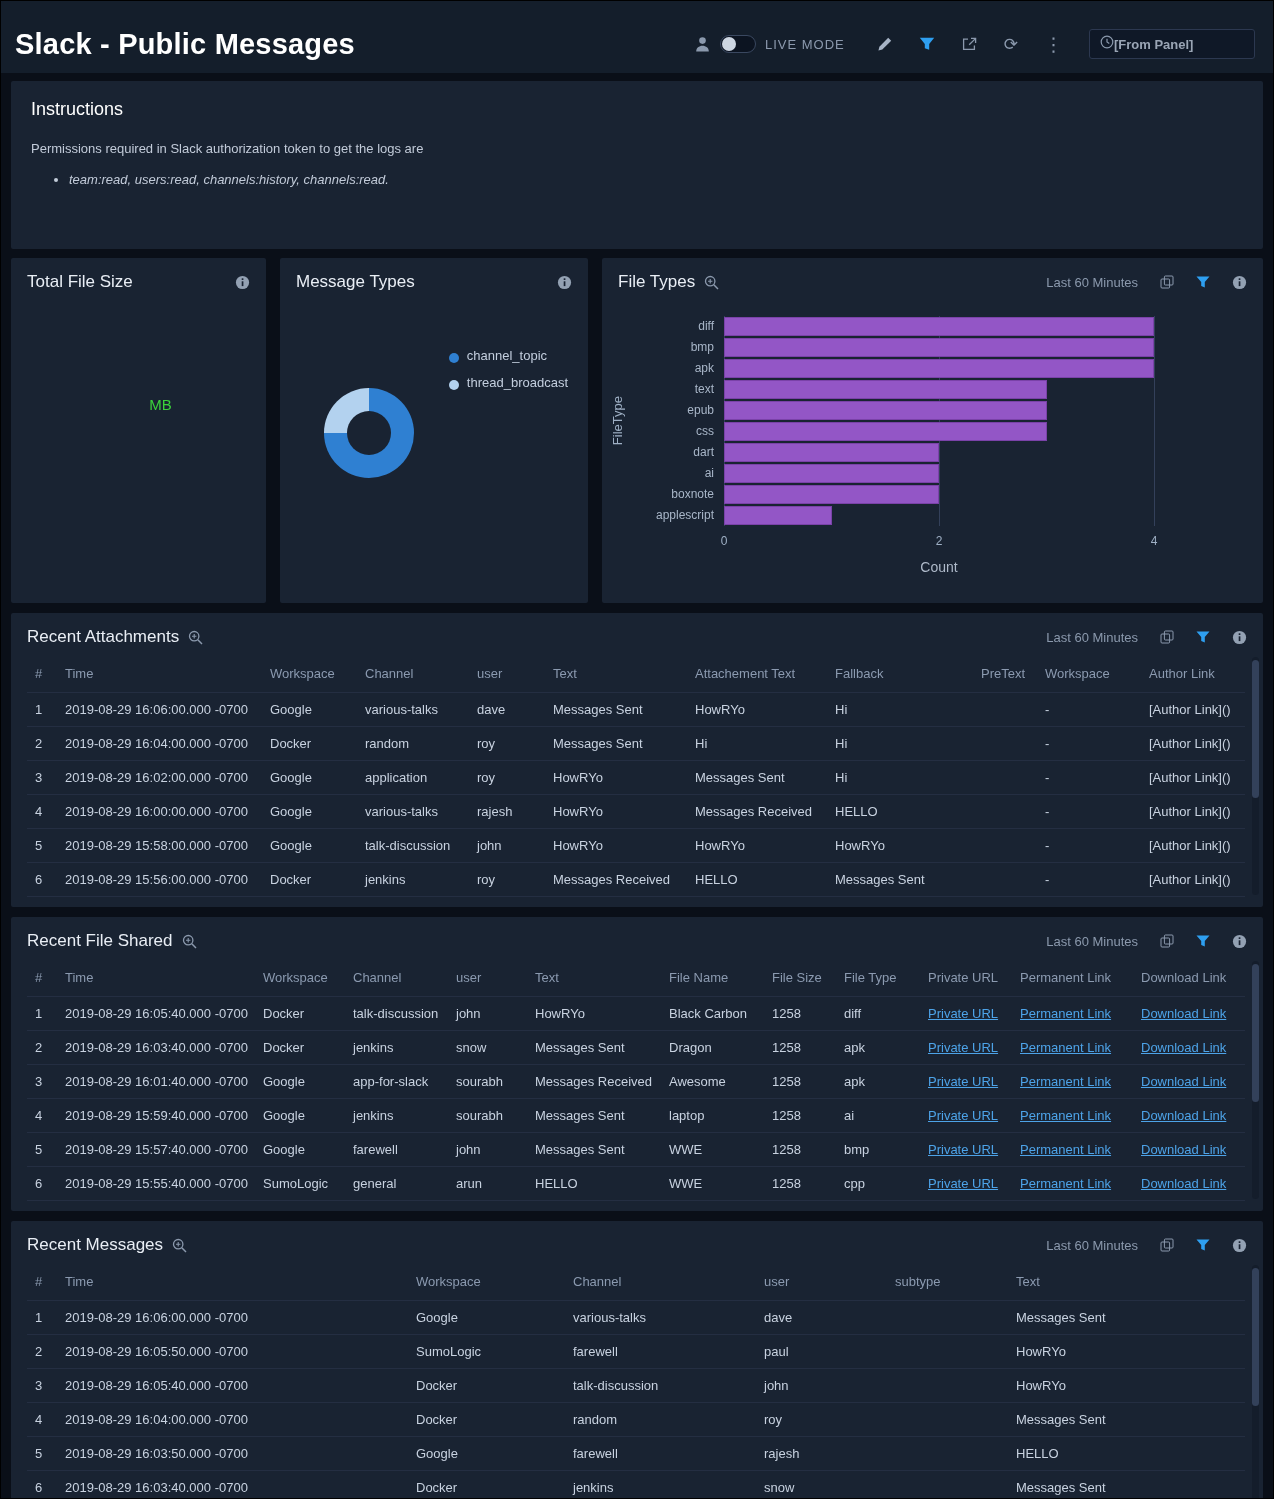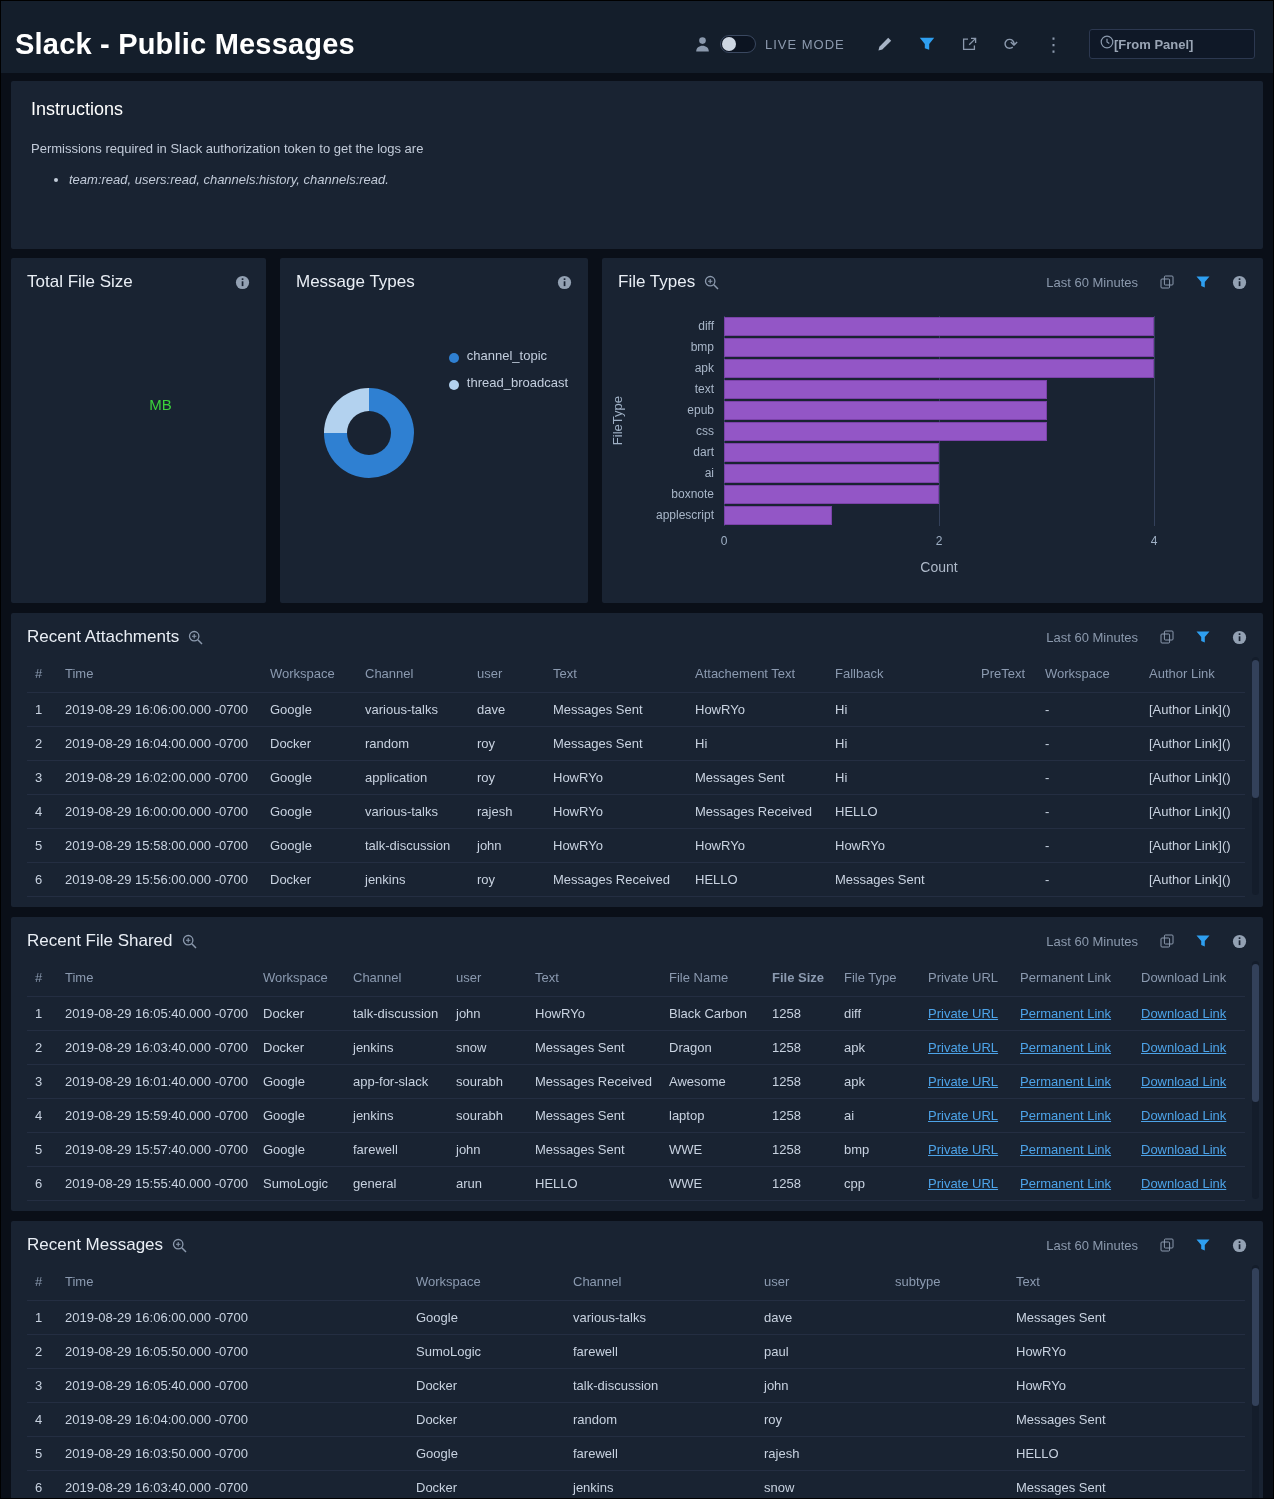--- a/index.html
+++ b/index.html
@@ -445,21 +445,21 @@
       <table class="tbl">
           <thead>
             <tr>
               <th style="width: 30px;">#</th>
               <th style="width: 198px;">Time</th>
               <th style="width: 90px;">Workspace</th>
               <th style="width: 103px;">Channel</th>
               <th style="width: 79px;">user</th>
               <th style="width: 134px;">Text</th>
               <th style="width: 103px;">File Name</th>
-              <th style="width: 72px; font-weight: bold;">File Size</th>
+              <th style="width: 72px;">File Size</th>
               <th style="width: 84px;">File Type</th>
               <th style="width: 92px;">Private URL</th>
               <th style="width: 121px;">Permanent Link</th>
               <th>Download Link</th>
             </tr>
           </thead>
           <tbody>
             <tr>
               <td>1</td>
               <td>2019-08-29 16:05:40.000 -0700</td>

